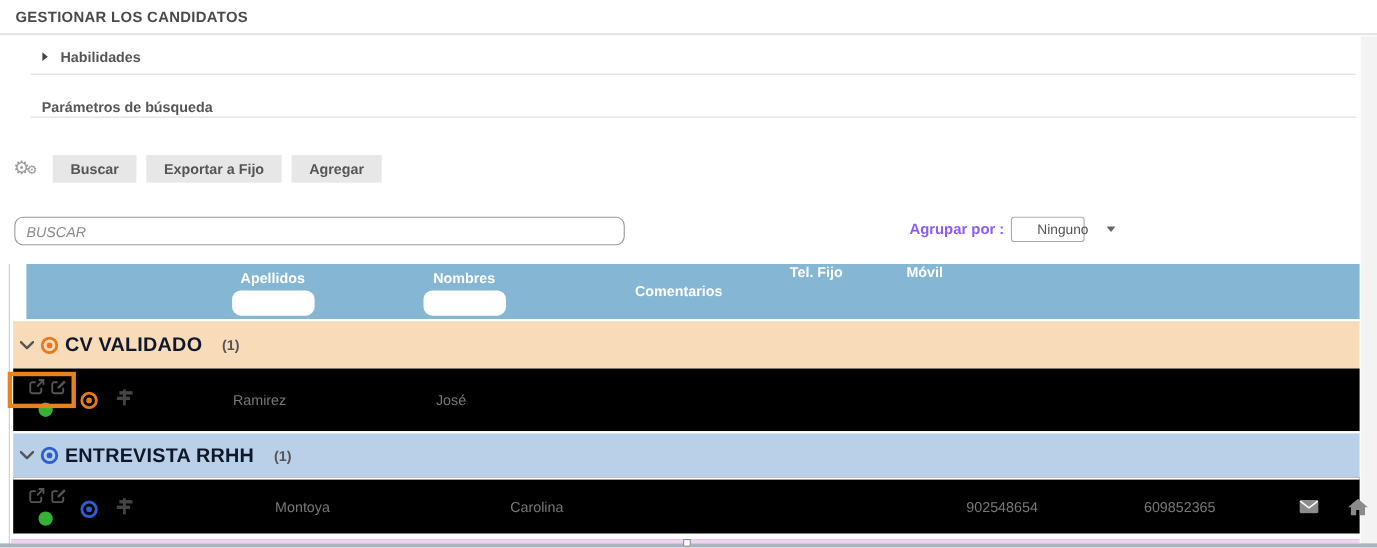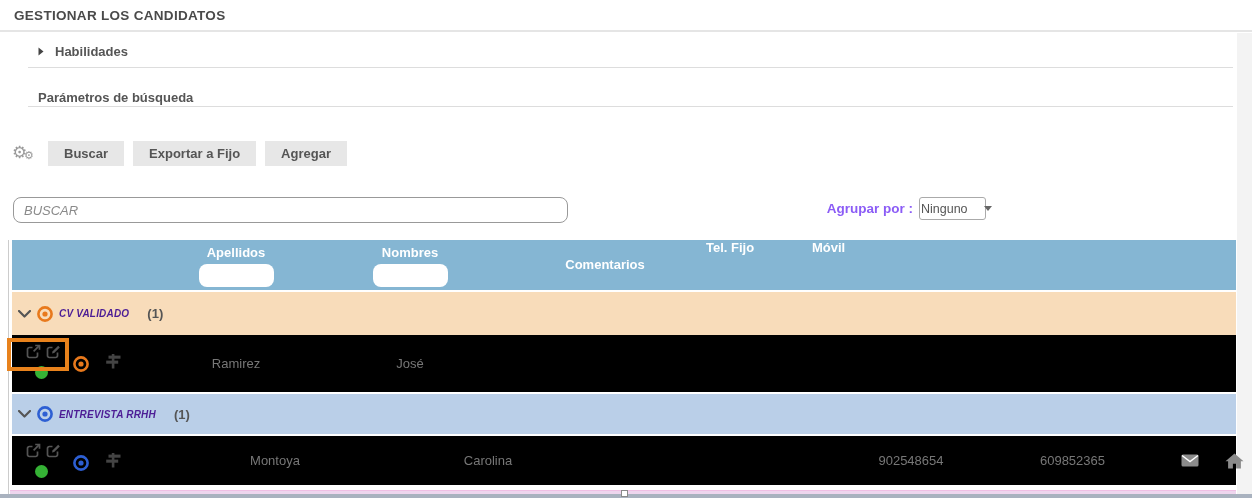--- a/index.html
+++ b/index.html
@@ -21,39 +21,39 @@
   .cogs .g2 { position:absolute; left:12px; top:6px; font-size:11px; line-height:12px; }
   .btn { background:#e7e7e7; border:none; color:#555; font-family:"Liberation Sans",sans-serif;
          font-size:13px; font-weight:bold; height:25px; padding:0 16px; cursor:pointer; }
 
   .search-input { position:absolute; left:13px; top:197px; width:555px; height:26px; border:1px solid #999;
                   border-radius:8px; padding:0 10px; font-size:13px; color:#555; font-family:"Liberation Sans",sans-serif; outline:none; }
   .search-input::placeholder { font-style:italic; color:#8a8a8a; }
 
   .groupby-label { position:absolute; left:770px; top:201px; width:143px; text-align:right; font-size:13.5px; font-weight:bold; color:#8b5cf6; }
   .groupby-select { position:absolute; left:919px; top:197px; width:67px; height:23px; border:1px solid #aaa; border-radius:3px;
-                    background:#fff; display:flex; align-items:center; justify-content:space-between; padding:0 5px 0 1px;
+                    background:#fff; display:flex; align-items:center; justify-content:space-between; padding:0 5px 0 23px;
                     font-size:12.5px; color:#555; cursor:pointer;gap:16px; }
   .caret-down { width:0; height:0; border-left:4px solid transparent; border-right:4px solid transparent; border-top:5px solid #666; }
 
   .table-left-line { position:absolute; left:8px; top:240px; width:1px; height:258px; background:#ccc; }
 
   .table { position:absolute; left:12px; top:240px; width:1224px; }
   .trow { display:grid; grid-template-columns:150px 148px 200px 190px 110px 135px 115px 1fr; }
 
-  .thead { background:#85b6d3; height:50px; color:#fff; }
+  .thead { background:#85b6d3; height:50px; color:#fff;margin-left:12px; }
   .hcell { font-size:13px; font-weight:bold; color:#fff; }
   .hcol-stack { display:flex; flex-direction:column; align-items:center; padding-top:5px; gap:4px; }
   .hcol-mid-c { display:flex; justify-content:center; align-items:flex-start; padding-top:17px; }
   .hcol-mid-l { display:flex; justify-content:flex-start; align-items:flex-start; }
   .filter-input { width:75px; height:23px; border:none; border-radius:8px; background:#fff; outline:none; padding:0 8px; font-size:12px; }
 
   .group-row { height:45px; display:flex; align-items:center; padding-left:6px; border-top:2px solid #fff; }
   .group-row .chev { margin-right:5px; display:flex; cursor:pointer; }
-  .group-row .glabel { font-size:10px; font-weight:bold; color:#4c1d95; margin-left:5px; letter-spacing:.2px;font-style:italic; }
+  .group-row .glabel { font-size:18px; font-weight:bold; color:#0f172a; margin-left:5px; letter-spacing:.2px; }
   .group-row .gcount { font-size:13px; font-weight:bold; color:#555; margin-left:18px; }
   .g-peach { background:#f8dcba; }
   .g-blue  { background:#bacfe8; height:42px; }
 
   .data-row { background:#000000; }
   .r1 { height:57px; }
   .r2 { height:51px; border-top:2px solid #fff;gap:39px; }
   .actions-cell { position:relative; }
   .icon-btn { position:absolute; cursor:pointer; display:flex; }
   .status-dot { position:absolute; left:23px; width:13px; height:13px; border-radius:50%; background:#35b235; }

